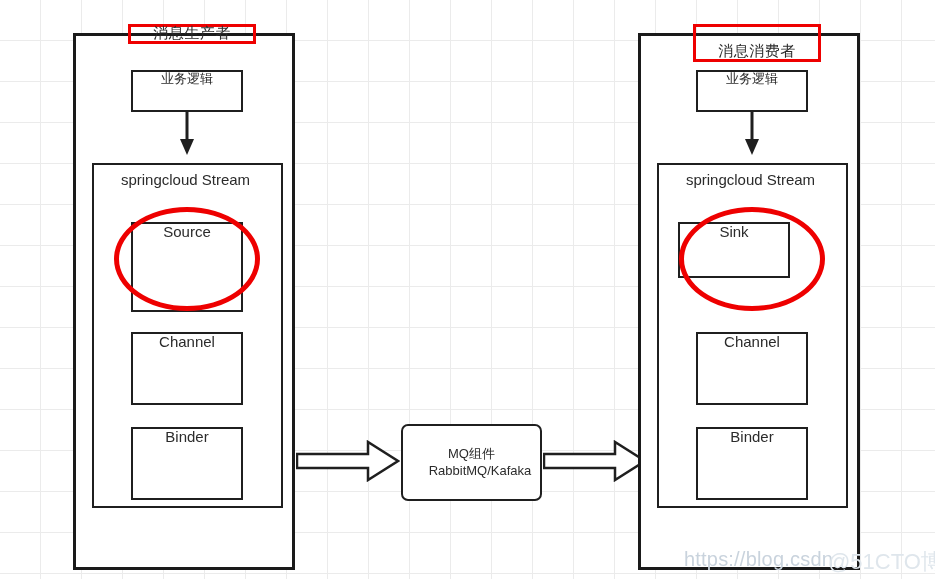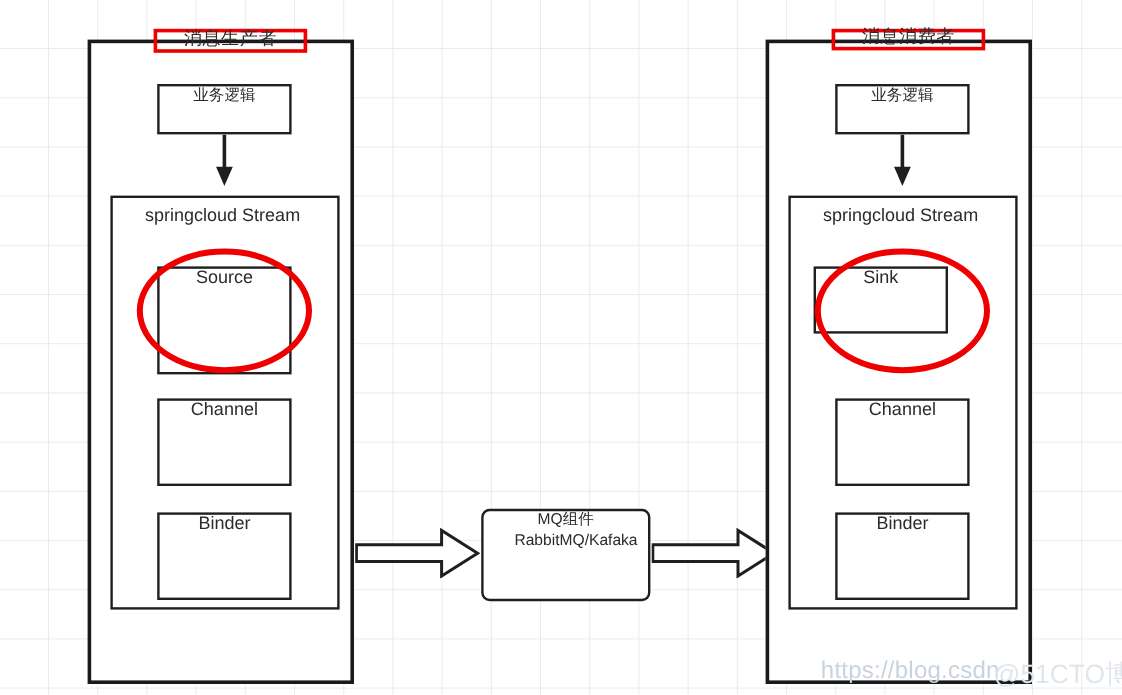--- a/index.html
+++ b/index.html
@@ -44,21 +44,21 @@
     justify-content: center;
     padding-bottom: 1px;
   }
   .title-red span {
     font-size: 15px;
     color: #2b2b2b;
     line-height: 1;
     letter-spacing: 0.5px;
   }
   .title-left  { left: 128px; top: 24px; width: 128px; height: 20px; }
-  .title-right { left: 693px; top: 24px; width: 128px; height: 18px; text-align: right; }
+  .title-right { left: 693px; top: 24px; width: 128px; height: 38px; text-align: right; }
 
   .box {
     position: absolute;
     border: 2px solid #1f1f1f;
     background: #ffffff;
     box-sizing: border-box;
     display: flex;
     justify-content: center;
   }
   .box span {
@@ -98,20 +98,21 @@
     top: 424px;
     width: 141px;
     height: 77px;
     border: 2px solid #1f1f1f;
     border-radius: 7px;
     background: #ffffff;
     box-sizing: border-box;
     display: flex;
     flex-direction: column;
     align-items: center;
+    justify-content: center;
     gap: 2px;
   }
   .mq-box .l1 { font-size: 13px; color: #2b2b2b; line-height: 1.15; }
   .mq-box .l2 { font-size: 13px; color: #2b2b2b; line-height: 1.15; margin-left: 17px; }
 
   .ellipse {
     position: absolute;
     border: 5px solid #ee0000;
     border-radius: 50%;
     box-sizing: border-box;

